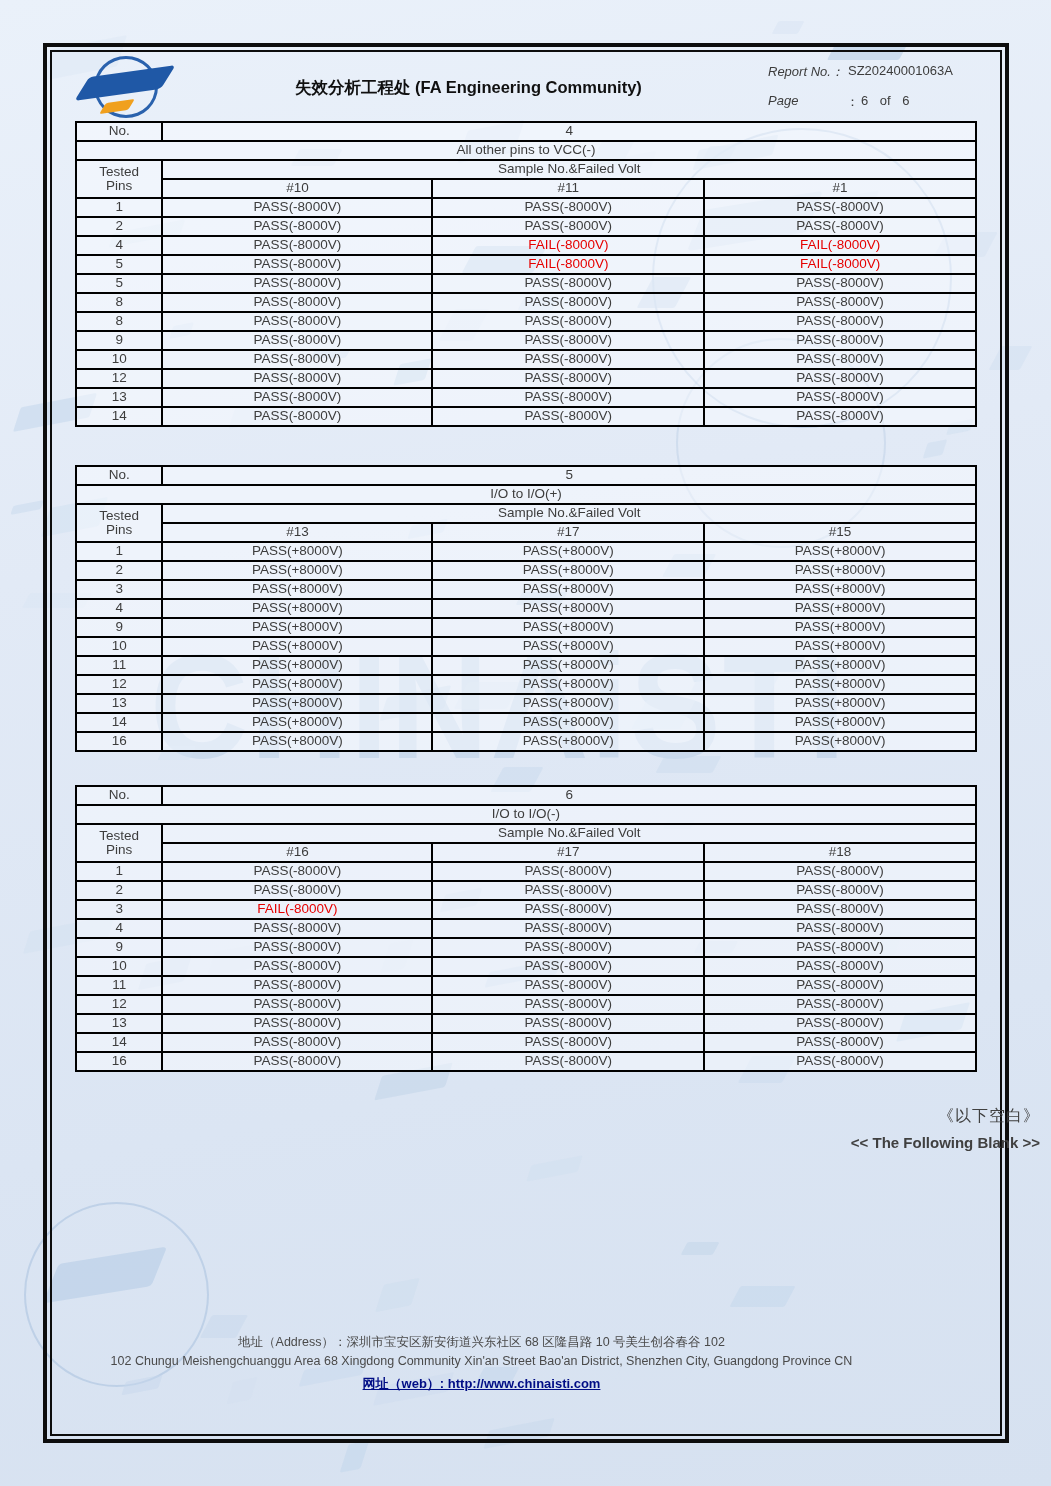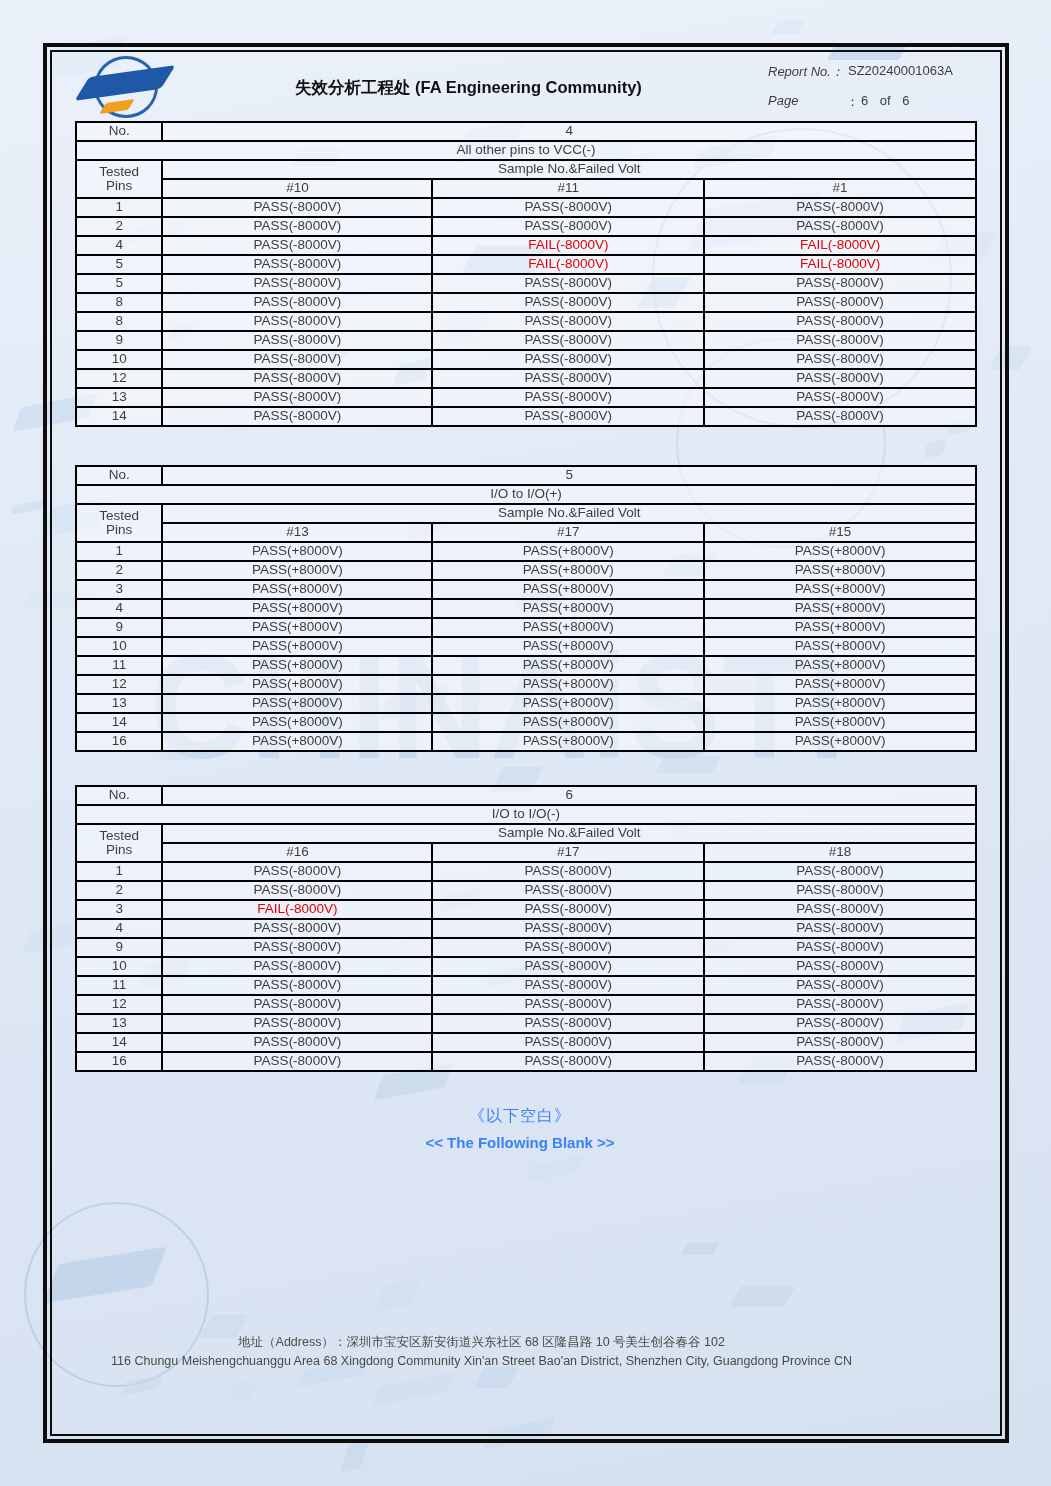--- a/index.html
+++ b/index.html
@@ -47,21 +47,21 @@
   .grid { position:absolute; left:75px; width:902px; border-collapse:collapse; table-layout:fixed;
           background:rgba(249,252,255,.5); }
   .grid td { border:2px solid #000; text-align:center; vertical-align:middle;
              font-size:13.5px; color:#3d3d3d; height:19px; line-height:1.05;
              padding:0 2px; white-space:nowrap; overflow:hidden; }
   .grid .tested { white-space:normal; padding:0 12px; }
   .grid .fail { color:#e60000; }
   .col-pin { width:9.6%; } .col-a { width:30.0%; } .col-b { width:30.2%; } .col-c { width:30.2%; }
   .t1 { top:121px; } .t2 { top:465px; } .t3 { top:785px; }
   
-  .blank-note { position:absolute; left:0; top:1106px; width:1040px; text-align:center; color:#3b82f6; }
+  .blank-note { position:absolute; left:0; top:1106px; width:1040px; text-align:right; color:#404040; }
   .blank-cn { font-size:16px; letter-spacing:1px; }
   .blank-en { font-size:15px; font-weight:bold; margin-top:7px; }
   
   .footer { position:absolute; left:0; top:1333px; width:963px; text-align:center;
             font-size:12.5px; color:#4a4a4a; line-height:1.55; }
   .footer .web { display:inline-block; margin-top:2px; font-size:13px; font-weight:bold;
                  color:#000d85; text-decoration:underline; cursor:pointer; }
 </style>
 </head>
 <body>
@@ -452,15 +452,16 @@
       </table>
     </div>
 
   <div class="blank-note">
     <div class="blank-cn">《以下空白》</div>
     <div class="blank-en">&lt;&lt; The Following Blank &gt;&gt;</div>
   </div>
 
   <div class="footer">
     <div>地址（Address）：深圳市宝安区新安街道兴东社区 68 区隆昌路 10 号美生创谷春谷 102</div>
-    <div>116 Chungu Meishengchuanggu Area 68 Xingdong Community Xin'an Street Bao'an District, Shenzhen City, Guangdong Province CN</div>
+    <div>102 Chungu Meishengchuanggu Area 68 Xingdong Community Xin'an Street Bao'an District, Shenzhen City, Guangdong Province CN</div>
+    <div><span class="web">网址（web）: http://www.chinaisti.com</span></div>
   </div>
 </div>
 
 </body></html>

